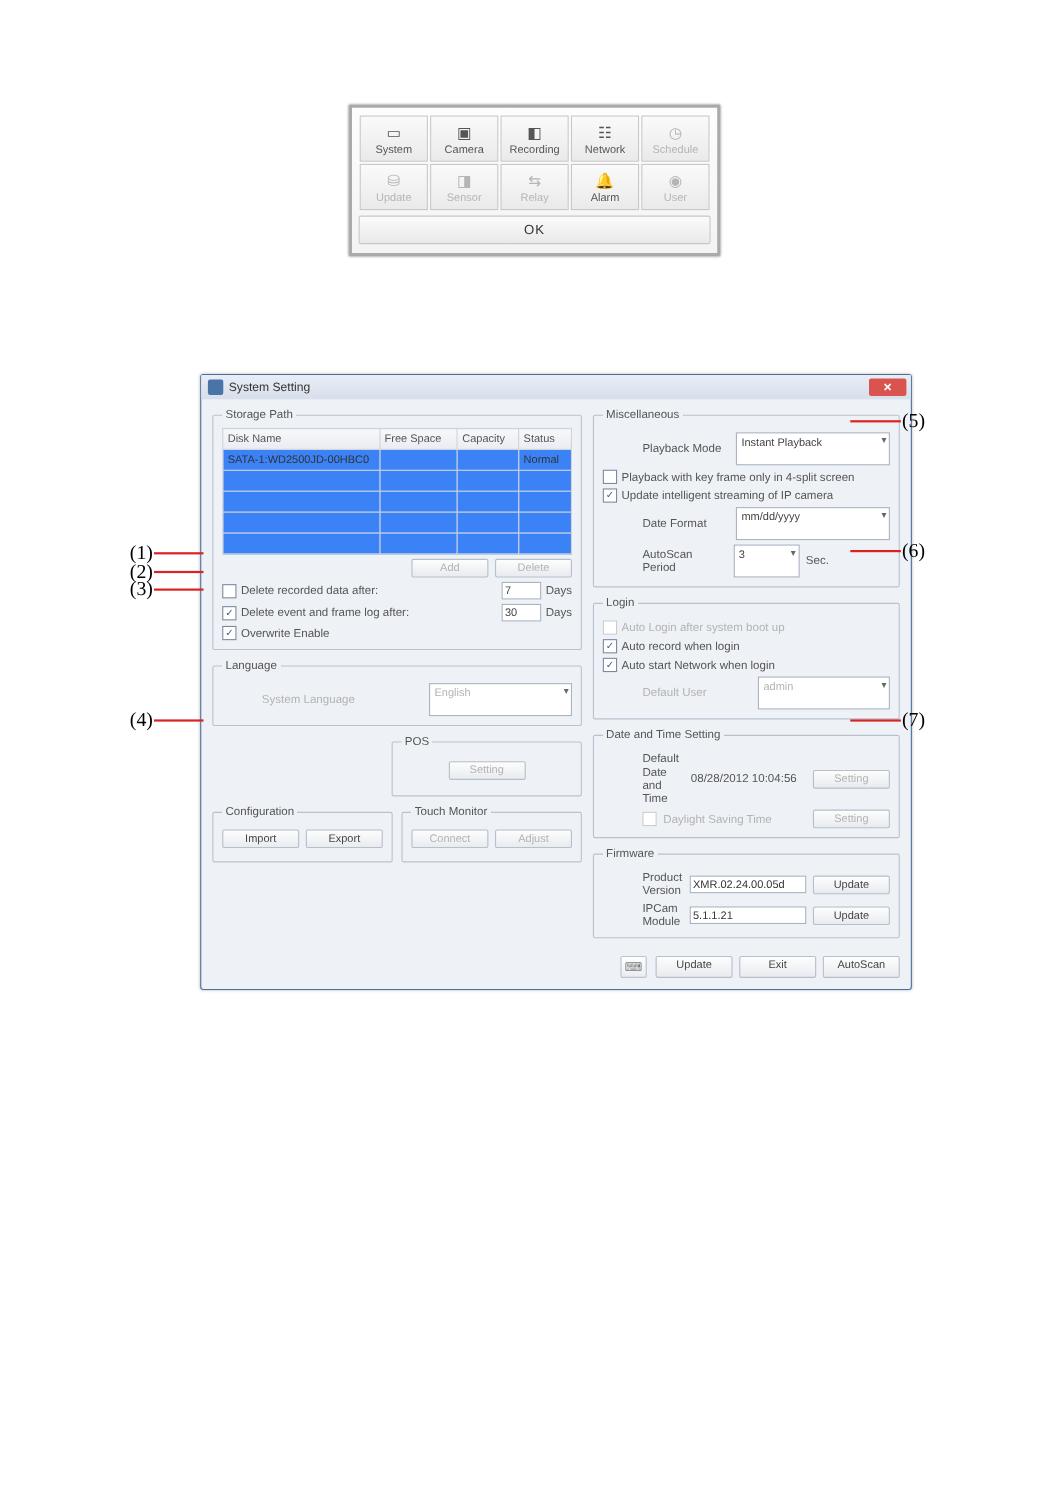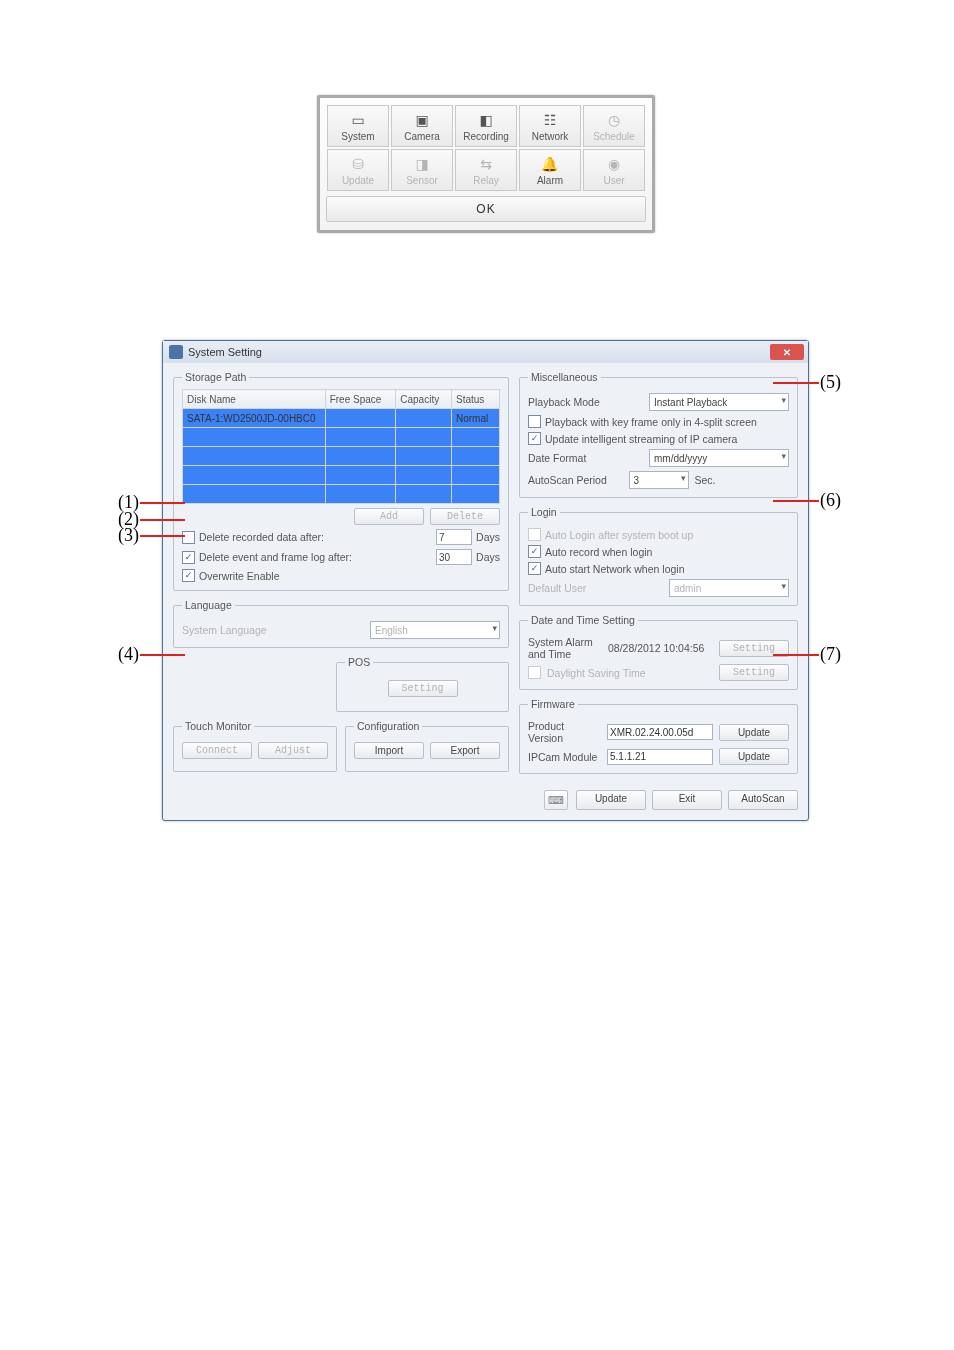--- a/index.html
+++ b/index.html
@@ -61,21 +61,21 @@
     display:flex;align-items:center;justify-content:center;
     font-size:12px;
     letter-spacing:1px;
     border-radius:2px;
   }
 
   
   .sys-window {
     position:absolute;
     top:340px;
-    left:162px;
+    left:182px;
     width:645px;
     border:1px solid #4b6f9b;
     border-radius:3px;
     background:#eef1f6;
     box-shadow:0 0 3px rgba(0,0,0,0.3);
   }
   .titlebar {
     height:22px;
     background:linear-gradient(#e9edf5,#d7dfec);
     display:flex;
@@ -141,47 +141,47 @@
     display:inline-block;
     min-width:52px;
     padding:2px 8px;
     border:1px solid #b7bfca;
     background:linear-gradient(#fdfdfd,#e8ebef);
     font-size:10px;
     text-align:center;
     border-radius:2px;
     color:#444;
   }
-  .btn.disabled { color:#b3b3b3;font-family:Liberation Mono, monospace; }
+  .btn.disabled { color:#b3b3b3; }
   .btn-row { display:flex; gap:6px; justify-content:flex-end; margin-top:4px; }
 
   .chk-row {
     display:flex; align-items:center; gap:4px;
     font-size:10.5px; color:#444; margin-top:4px;
   }
   .chk {
     width:11px;height:11px;border:1px solid #7a8aa0;background:#fff;
     display:inline-flex;align-items:center;justify-content:center;
     font-size:9px;color:#3b5c8a;line-height:1;
   }
   .tinyfield {
     width:30px;height:14px;border:1px solid #a9b3c1;background:#fff;
     font-size:10px;padding:0 2px;display:inline-flex;align-items:center;
   }
   .selbox {
     height:16px;border:1px solid #a9b3c1;background:#fff;
-    font-size:10px;padding:0 14px 0 4px;display:inline-flex;align-items:center;
+    font-size:10px;padding:0 14px 12px 4px;display:inline-flex;align-items:center;
     position:relative;color:#444;
   }
   .selbox::after{
     content:"\25BE";
     position:absolute;right:2px;top:1px;font-size:9px;color:#666;
   }
   .lbl { font-size:10.5px;color:#555; }
-  .field-row { display:flex; align-items:center; gap:6px; margin-top:4px; }
+  .field-row { display:flex; align-items:center; gap:6px; margin-top:4px;margin-left:36px; }
   .field-row .lbl { flex:1; }
   .disabled-text { color:#b3b3b3; }
 
   .foot-bar {
     display:flex; justify-content:flex-end; gap:6px;
     padding:6px 10px 10px 0;
   }
   .foot-icon {
     width:22px;height:18px;border:1px solid #bcc4cf;
     background:linear-gradient(#fff,#e9ecf1);
@@ -327,33 +327,33 @@
         <fieldset class="group" style="flex:1">
           <legend>POS</legend>
           <div style="text-align:center;padding:6px 0;">
             <span class="btn disabled">Setting</span>
           </div>
         </fieldset>
       </div>
 
       <div style="display:flex;gap:8px;">
         <fieldset class="group" style="flex:1">
+          <legend>Configuration</legend>
+          <div style="display:flex;gap:6px;justify-content:center;padding:4px 0;">
+            <span class="btn">Import</span>
+            <span class="btn">Export</span>
+          </div>
+        </fieldset>
+        <fieldset class="group" style="flex:1">
           <legend>Touch Monitor</legend>
           <div style="display:flex;gap:6px;justify-content:center;padding:4px 0;">
             <span class="btn disabled">Connect</span>
             <span class="btn disabled">Adjust</span>
           </div>
         </fieldset>
-        <fieldset class="group" style="flex:1">
-          <legend>Configuration</legend>
-          <div style="display:flex;gap:6px;justify-content:center;padding:4px 0;">
-            <span class="btn">Import</span>
-            <span class="btn">Export</span>
-          </div>
-        </fieldset>
       </div>
     </div>
 
     <div class="col">
       <fieldset class="group">
         <legend>Miscellaneous</legend>
         <div class="field-row">
           <span class="lbl">Playback Mode</span>
           <span class="selbox" style="width:120px">Instant Playback</span>
         </div>
@@ -392,21 +392,21 @@
         </div>
         <div class="field-row">
           <span class="lbl disabled-text">Default User</span>
           <span class="selbox disabled-text" style="width:100px">admin</span>
         </div>
       </fieldset>
 
       <fieldset class="group">
         <legend>Date and Time Setting</legend>
         <div class="field-row">
-          <span class="lbl">System Alarm and Time</span>
+          <span class="lbl">Default Date and Time</span>
           <span class="lbl" style="flex:0 0 auto;width:105px">08/28/2012 10:04:56</span>
           <span class="btn disabled">Setting</span>
         </div>
         <div class="field-row">
           <span class="chk" style="border-color:#ccc"></span>
           <span class="lbl disabled-text" style="flex:1">Daylight Saving Time</span>
           <span class="btn disabled">Setting</span>
         </div>
       </fieldset>
 

